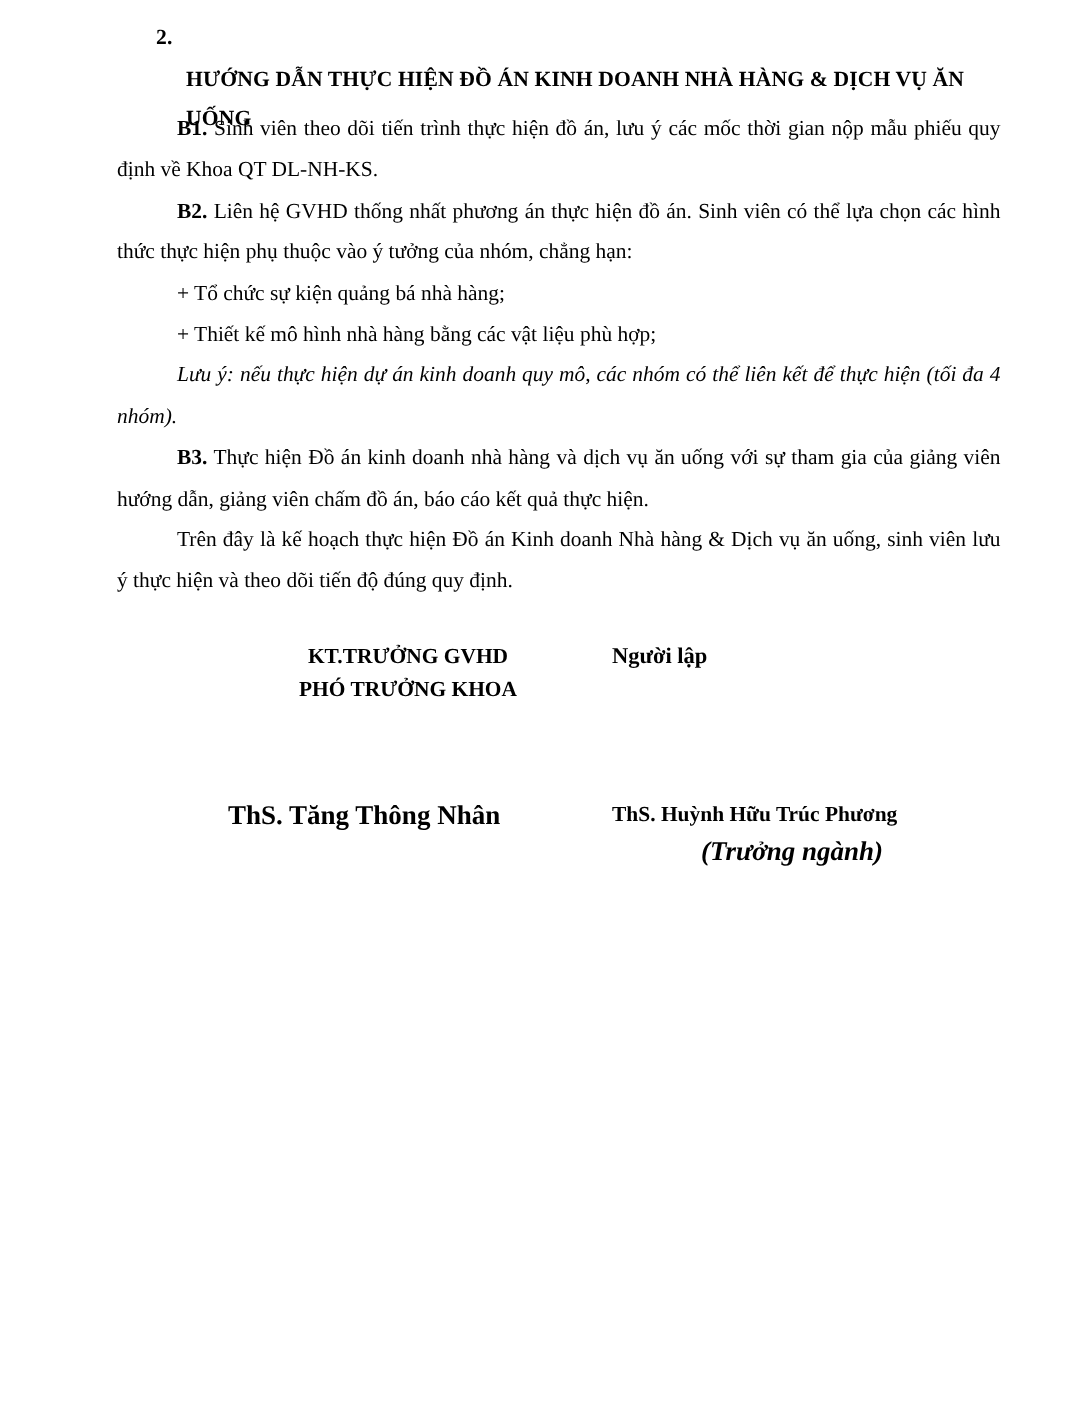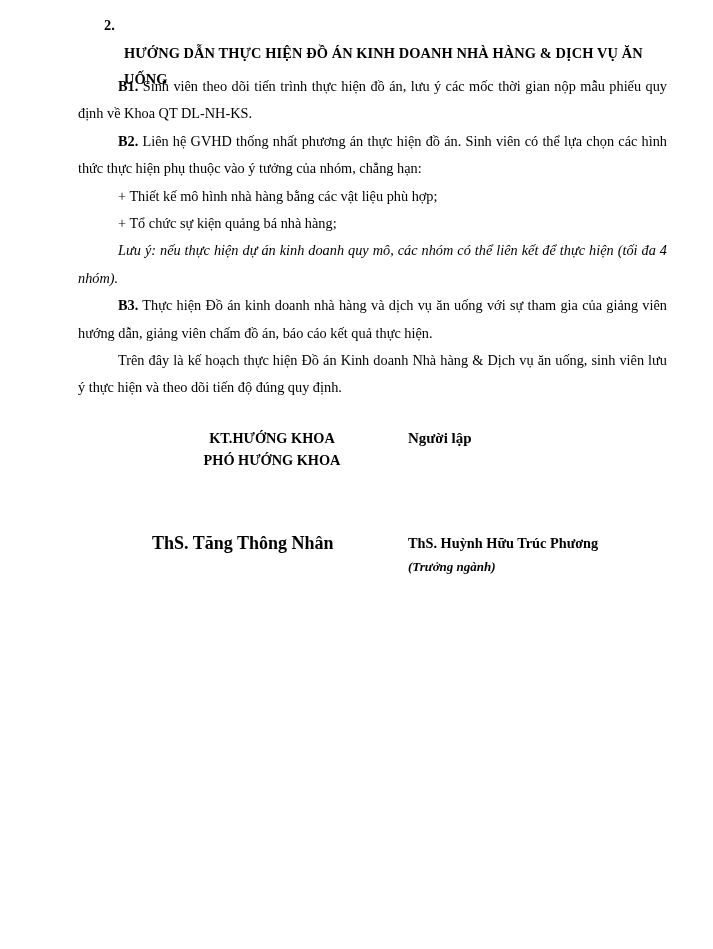--- a/index.html
+++ b/index.html
@@ -142,21 +142,22 @@
     font-size: 14.3px;
     font-weight: bold;
     line-height: 22px;
     white-space: nowrap;
   }
   .name-right-sub {
     position: absolute;
     left: 330px;
     top: 24px;
     width: 240px;
-    font-size: 13px;
+    text-align: center;
+    font-size: 18px;
     font-weight: bold;
     font-style: italic;
     line-height: 22px;
     white-space: nowrap;
   }
 </style>
 </head>
 <body>
 
 <div class="page">
@@ -169,40 +170,40 @@
   <div class="body-block">
 
     <p class="para">
       <span class="lbl">B1.</span><span> Sinh viên theo dõi tiến trình thực hiện đồ án, lưu ý các mốc thời gian nộp mẫu phiếu quy định về Khoa QT DL-NH-KS.</span>
     </p>
 
     <p class="para">
       <span class="lbl">B2.</span><span> Liên hệ GVHD thống nhất phương án thực hiện đồ án. Sinh viên có thể lựa chọn các hình thức thực hiện phụ thuộc vào ý tưởng của nhóm, chẳng hạn:</span>
     </p>
 
+    <p class="bullet">+ Tổ chức sự kiện quảng bá nhà hàng;</p>
     <p class="bullet">+ Thiết kế mô hình nhà hàng bằng các vật liệu phù hợp;</p>
-    <p class="bullet">+ Tổ chức sự kiện quảng bá nhà hàng;</p>
 
     <p class="para note">Lưu ý: nếu thực hiện dự án kinh doanh quy mô, các nhóm có thể liên kết để thực hiện (tối đa 4 nhóm).</p>
 
     <p class="para">
       <span class="lbl">B3.</span><span> Thực hiện Đồ án kinh doanh nhà hàng và dịch vụ ăn uống với sự tham gia của giảng viên hướng dẫn, giảng viên chấm đồ án, báo cáo kết quả thực hiện.</span>
     </p>
 
     <p class="para">Trên đây là kế hoạch thực hiện Đồ án Kinh doanh Nhà hàng &amp; Dịch vụ ăn uống, sinh viên lưu ý thực hiện và theo dõi tiến độ đúng quy định.</p>
 
   </div>
 
   <div class="sig-area">
     <div class="sig-row">
-      <div class="sig-left">KT.HƯỚNG KHOA</div>
+      <div class="sig-left">KT.TRƯỞNG GVHD</div>
       <div class="sig-right">Người lập</div>
     </div>
     <div class="sig-row">
-      <div class="sig-left">PHÓ HƯỚNG KHOA</div>
+      <div class="sig-left">PHÓ TRƯỞNG KHOA</div>
     </div>
   </div>
 
   <div class="names">
     <div class="name-left">ThS. Tăng Thông Nhân</div>
     <div class="name-right">ThS. Huỳnh Hữu Trúc Phương</div>
     <div class="name-right-sub">(Trưởng ngành)</div>
   </div>
 
 </div>

